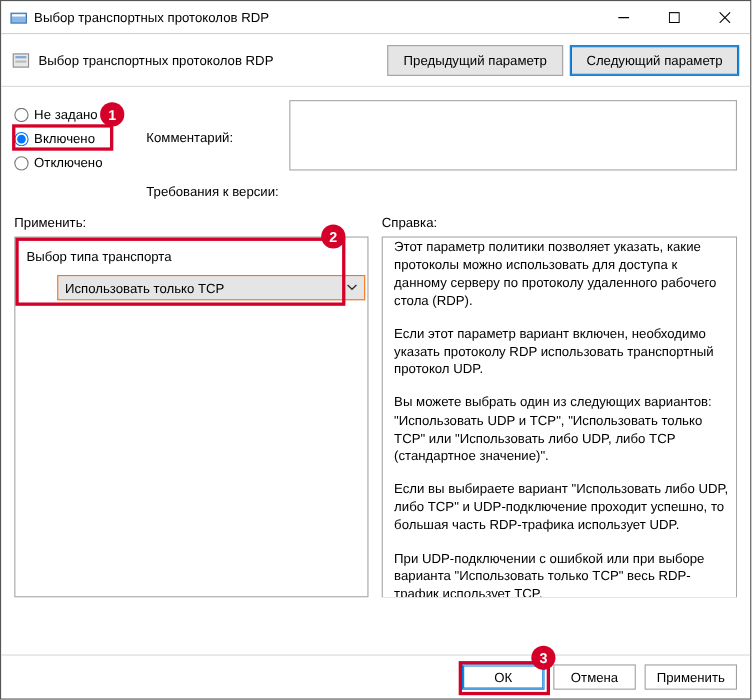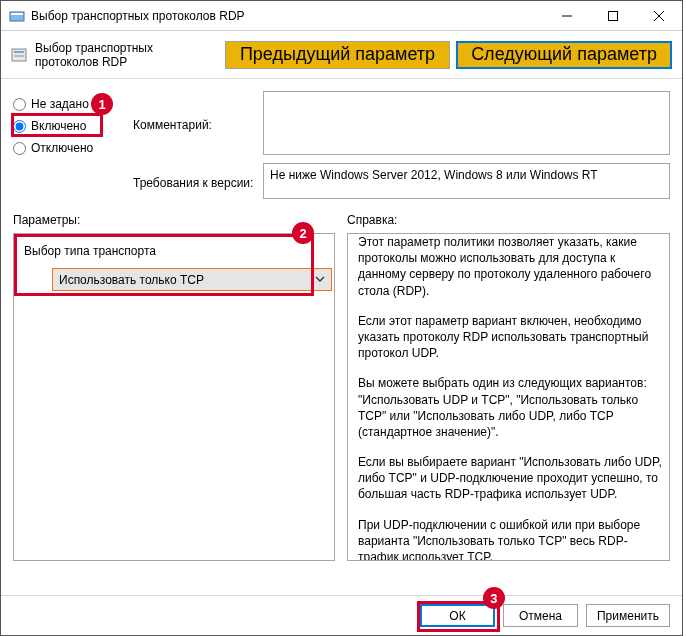--- a/index.html
+++ b/index.html
@@ -7,21 +7,21 @@
   .window { width: 683px; height: 636px; border: 1px solid #555; position: relative; background: #fff; }
   .titlebar { height: 30px; display: flex; align-items: center; border-bottom: 1px solid #d0d0d0; }
   .titlebar .icon { width: 16px; height: 16px; margin: 0 6px 0 8px; }
   .titlebar .title { flex: 1; font-size: 12px; color: #000; }
   .titlebar .winbtns { display: flex; }
   .winbtn { width: 46px; height: 30px; display: flex; align-items: center; justify-content: center; color: #000; }
   .winbtn svg { display:block; }
   .header { height: 48px; border-bottom: 1px solid #d9d9d9; display: flex; align-items: center; padding: 0 10px; }
   .header .hicon { width: 16px; height: 16px; margin-right: 8px; }
   .header .htitle { flex: 1; font-size: 12px; }
-  .navbtn { height: 28px; padding: 0 14px; margin-left: 6px; background: #eab308; border: 1px solid #a0a0a0; font-size: 18px; display:flex; align-items:center; }
+  .navbtn { height: 28px; padding: 0 14px; margin-left: 6px; background: #e5e5e5; border: 1px solid #a0a0a0; font-size: 12px; display:flex; align-items:center; }
   .navbtn.next { border: 1px solid #0078d7; box-shadow: inset 0 0 0 1px #0078d7; }
   .content { position: absolute; top: 80px; left: 0; right: 0; bottom: 40px; padding: 10px 12px 0 12px; }
   .row1 { display: flex; }
   .radios { width: 110px; padding-top: 6px; position: relative; }
   .radio { display: flex; align-items: center; margin-bottom: 8px; position: relative; }
   .radio input { margin: 0 5px 0 0; width:13px; height:13px; }
   .radio label { font-size: 12px; }
   .hl-red { position:absolute; border: 3px solid #d4002a; pointer-events:none; }
   .badge { position:absolute; width:22px; height:22px; border-radius:50%; background:#d4002a; color:#fff; font-weight:bold; font-size:13px; display:flex; align-items:center; justify-content:center; pointer-events:none; z-index:5; }
   .midcol { flex: 1; padding-left: 10px; }
@@ -115,28 +115,27 @@
         <div class="badge" style="left:78px; top:2px;">1</div>
       </div>
 
       <div class="midcol">
         <div class="fieldrow">
           <div class="fieldlabel">Комментарий:</div>
           <textarea class="textarea" style=""></textarea>
         </div>
         <div class="fieldrow">
           <div class="fieldlabel">Требования к версии:</div>
-          <div class="verbox"><span>Не ниже Windows Server 2012, Windows 8 или Windows RT</span></div>
         </div>
       </div>
     </div>
 
     <div class="twocol">
       <div class="paramcol">
-        <div class="colhdr">Параметры:</div>
+        <div class="colhdr">Применить:</div>
         <div class="panel parampanel">
           <div class="paramlabel">Выбор типа транспорта</div>
           <div class="combo">
             <span>Использовать только TCP</span>
             <span class="chev"><svg width="10" height="10">
                   <path d="M1 3 L5 7 L9 3" fill="none" stroke="#333" stroke-width="1.3"></path>
                 </svg></span>
           </div>
           <div class="hl-red" style="left:0px; top:0px; width:300px; height:62px;"></div>
           <div class="badge" style="left:278px; top:-12px;">2</div>

